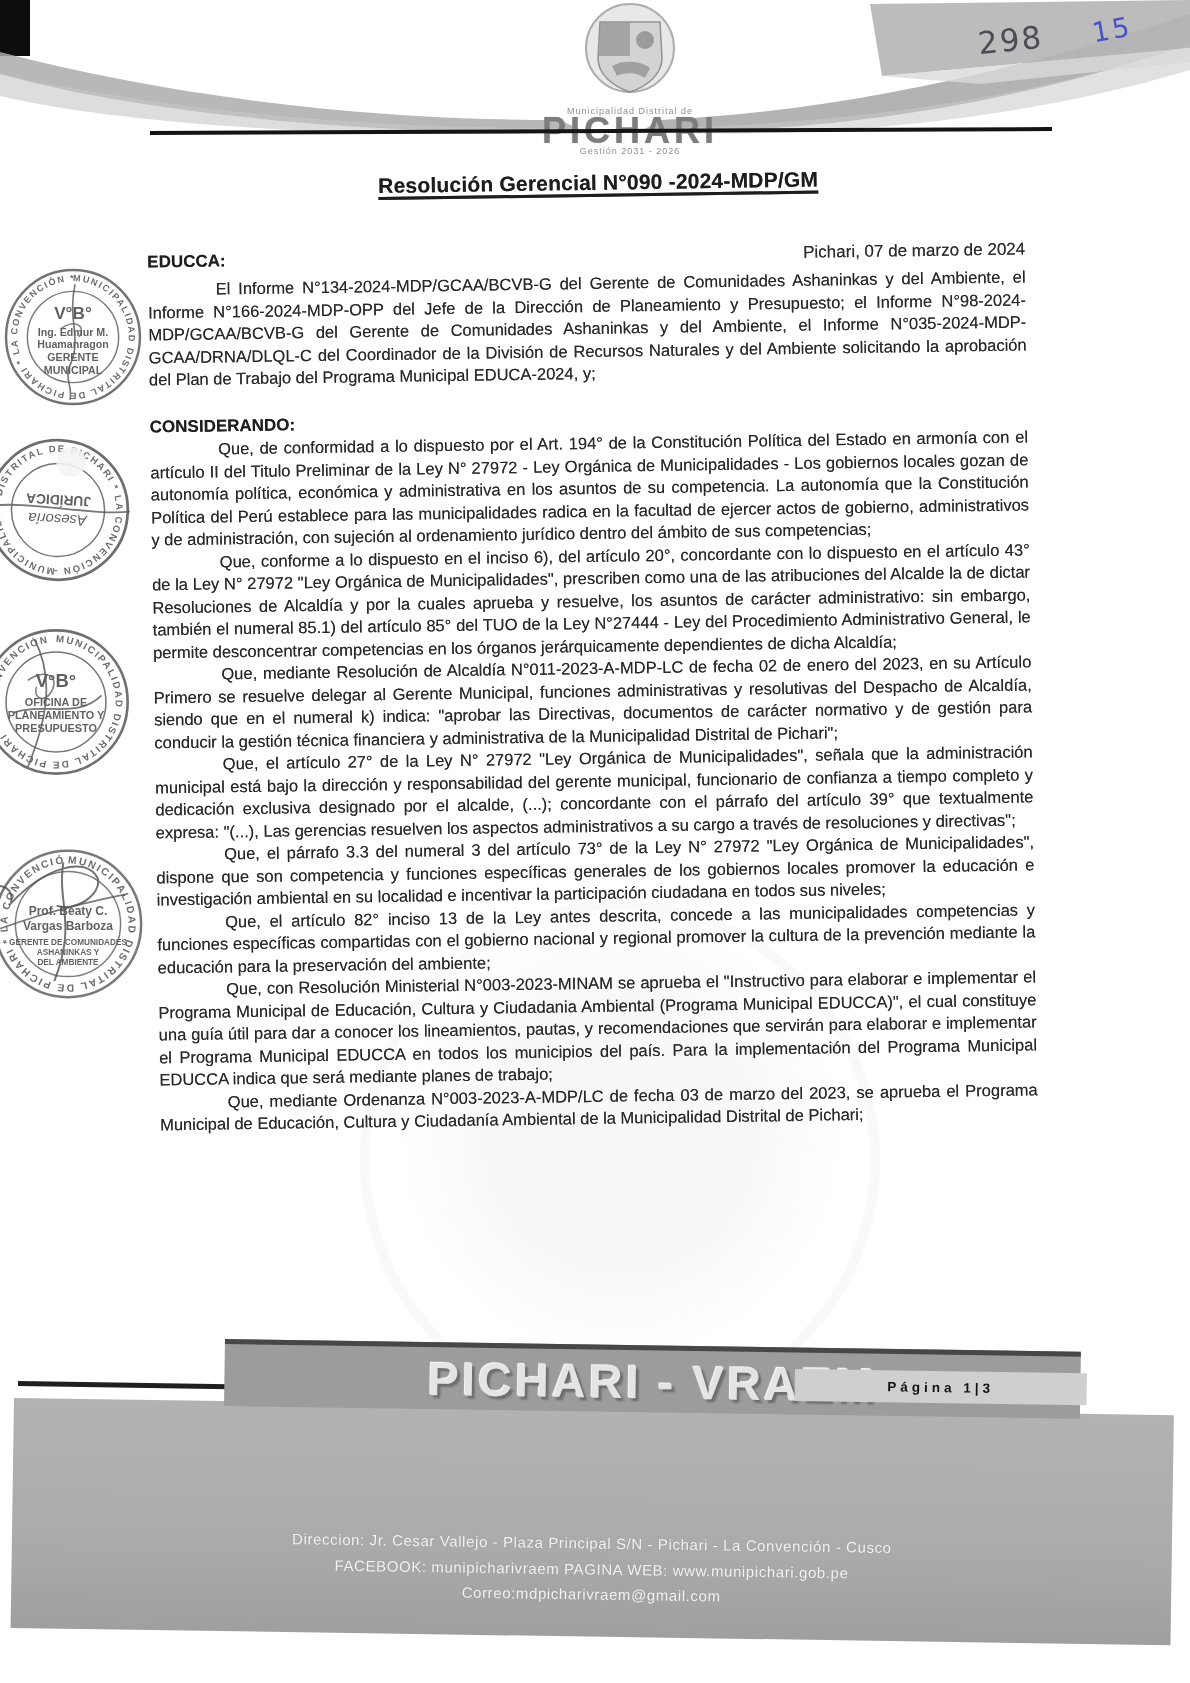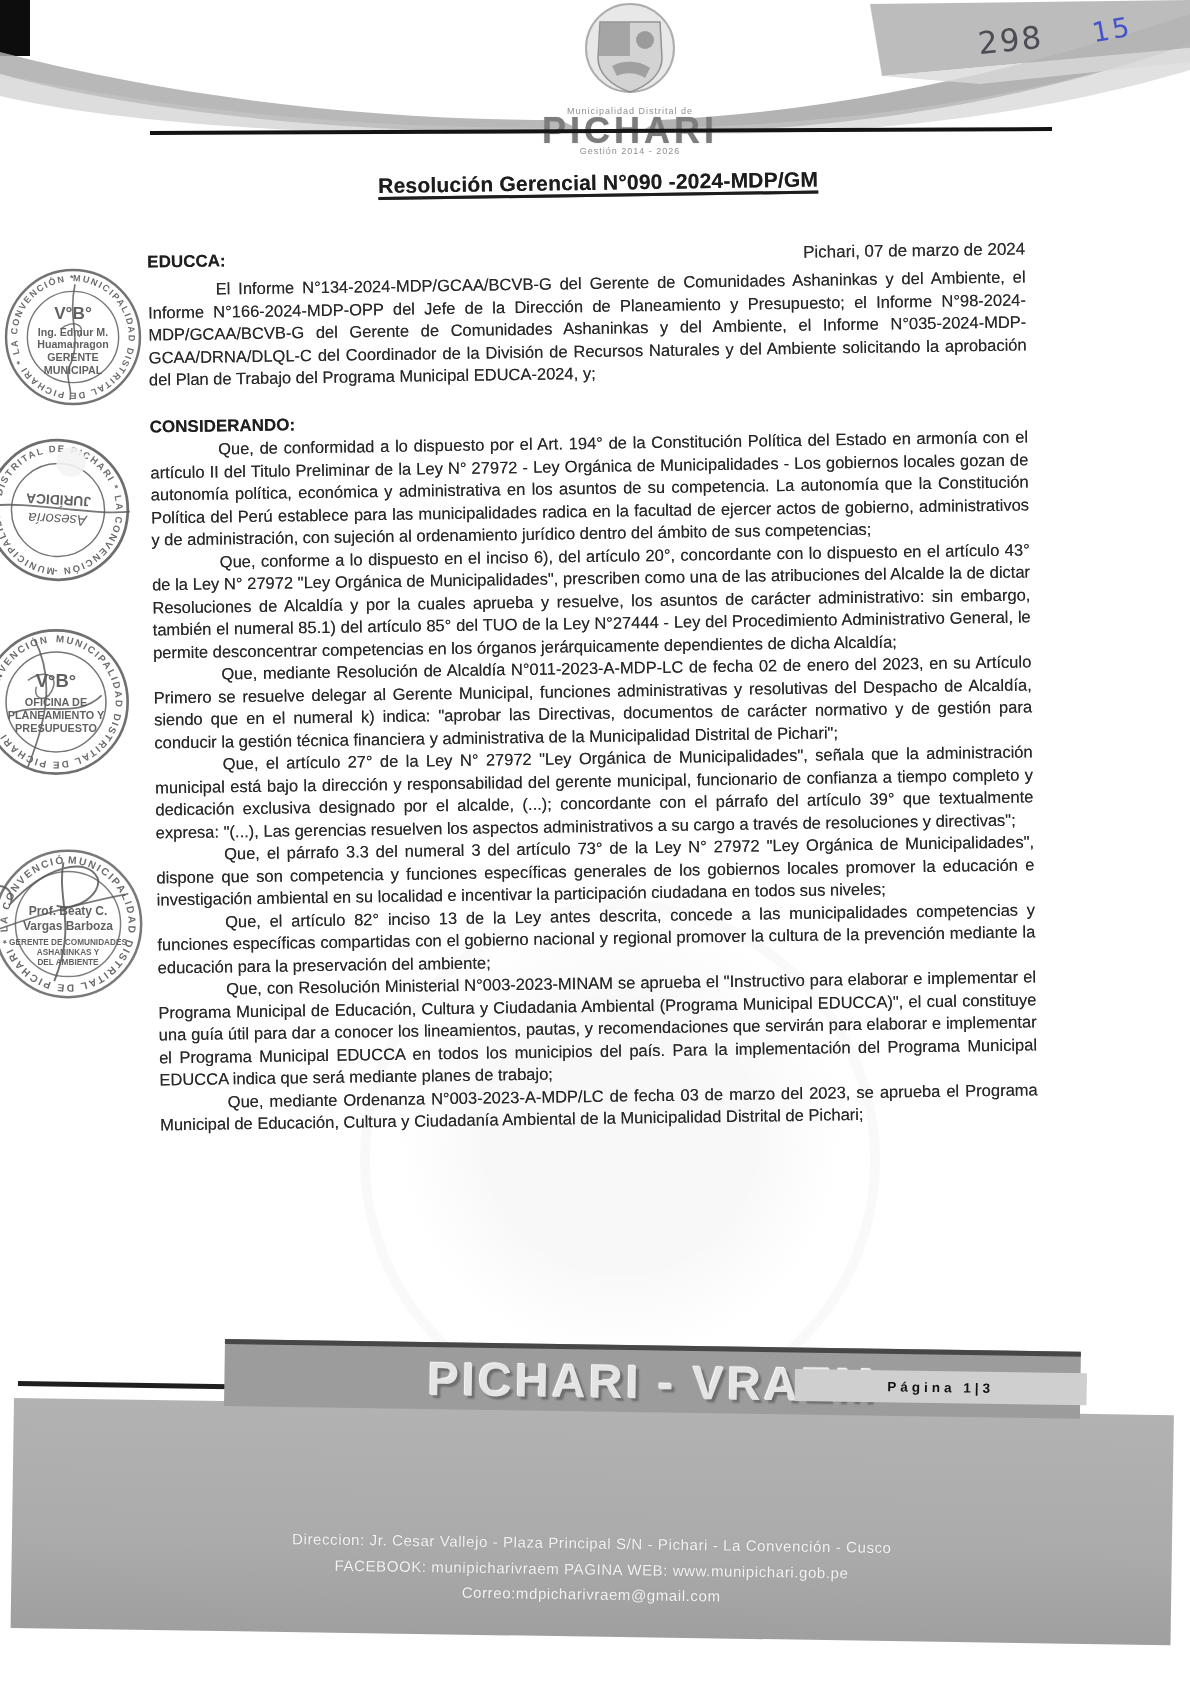--- a/index.html
+++ b/index.html
@@ -86,21 +86,21 @@
       <path d="M600,22 L630,22 L630,56 L599,56 Z" fill="#9a9a9a" opacity="0.8"></path>
       <circle cx="645" cy="40" r="9" fill="#8d8d8d" opacity="0.8"></circle>
       <path d="M612,66 C622,60 640,60 650,68 L645,78 C638,72 624,72 617,76 Z" fill="#8f8f8f" opacity="0.75"></path>
     </g>
   </svg>
 
   <div id="logo-block">
     <div style="height:92px;"></div>
     <div class="logo-small">Municipalidad Distrital de</div>
     <div class="logo-name">PICHARI</div>
-    <div class="logo-gestion">Gestión 2014 - 2026</div>
+    <div class="logo-gestion">Gestión 2031 - 2026</div>
   </div>
 
   <svg id="corner-trapezoid" viewBox="0 0 330 90">
     <polygon points="10,4 330,0 330,48 22,76" fill="#b5b5b5" opacity="0.9"></polygon>
     <polygon points="22,76 330,48 330,62 120,84" fill="#dadada" opacity="0.8"></polygon>
   </svg>
   <div id="hand-298" class="hand-number">298</div>
   <div id="hand-15" class="hand-number">15</div>
 
   <div id="head-rule"></div>

